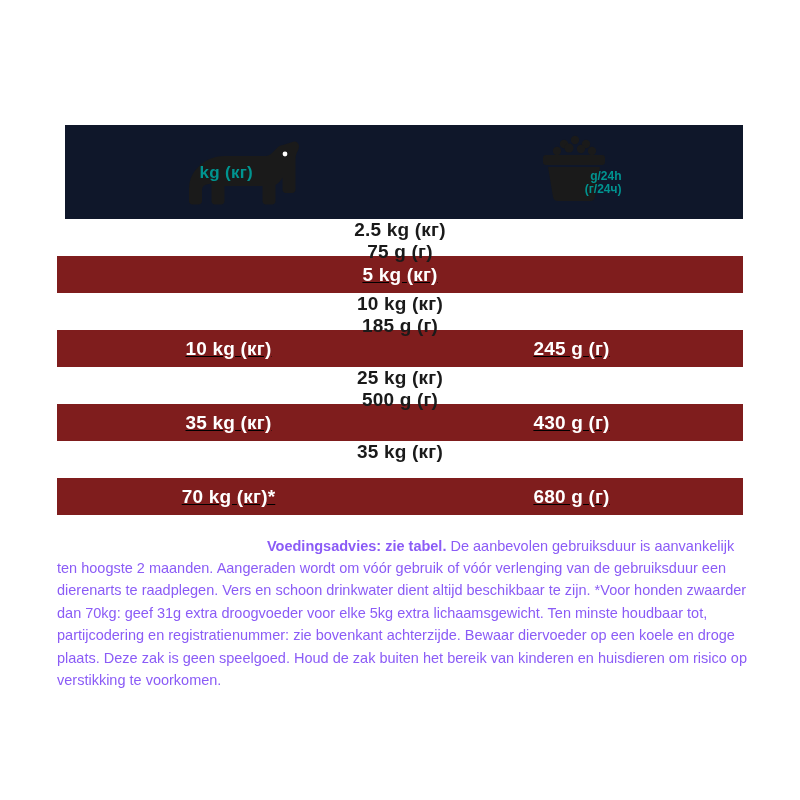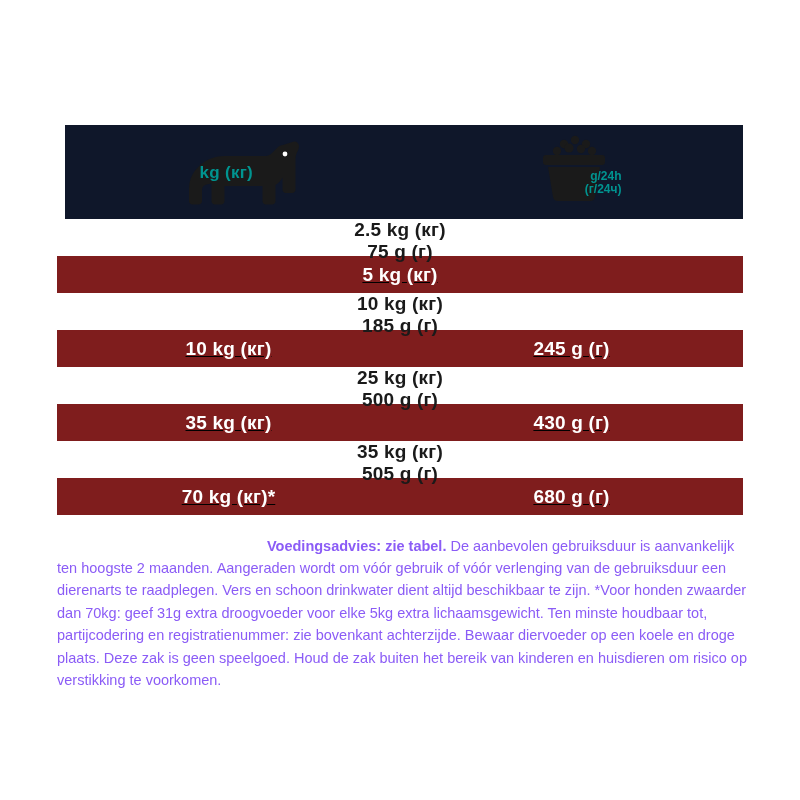--- a/index.html
+++ b/index.html
@@ -168,21 +168,20 @@
     <div class="row odd">
       <div class="cell">25 kg (кг)</div>
       <div class="cell">500 g (г)</div>
     </div>
     <div class="row even">
       <div class="cell">35 kg (кг)</div>
       <div class="cell">430 g (г)</div>
     </div>
     <div class="row odd">
       <div class="cell">35 kg (кг)</div>
-      <div class="cell">505 g (г)</div>
     </div>
     <div class="row even">
       <div class="cell">70 kg (кг)*</div>
       <div class="cell">680 g (г)</div>
     </div>
 
   </div>
 
   <p class="note"><b>Voedingsadvies: zie tabel.</b><span> De aanbevolen gebruiksduur is aanvankelijk ten hoogste 2 maanden. Aangeraden wordt om vóór gebruik of vóór verlenging van de gebruiksduur een dierenarts te raadplegen. Vers en schoon drinkwater dient altijd beschikbaar te zijn. *Voor honden zwaarder dan 70kg: geef 31g extra droogvoeder voor elke 5kg extra lichaamsgewicht. Ten minste houdbaar tot, partijcodering en registratienummer: zie bovenkant achterzijde. Bewaar diervoeder op een koele en droge plaats. Deze zak is geen speelgoed. Houd de zak buiten het bereik van kinderen en huisdieren om risico op verstikking te voorkomen.</span></p>
 

